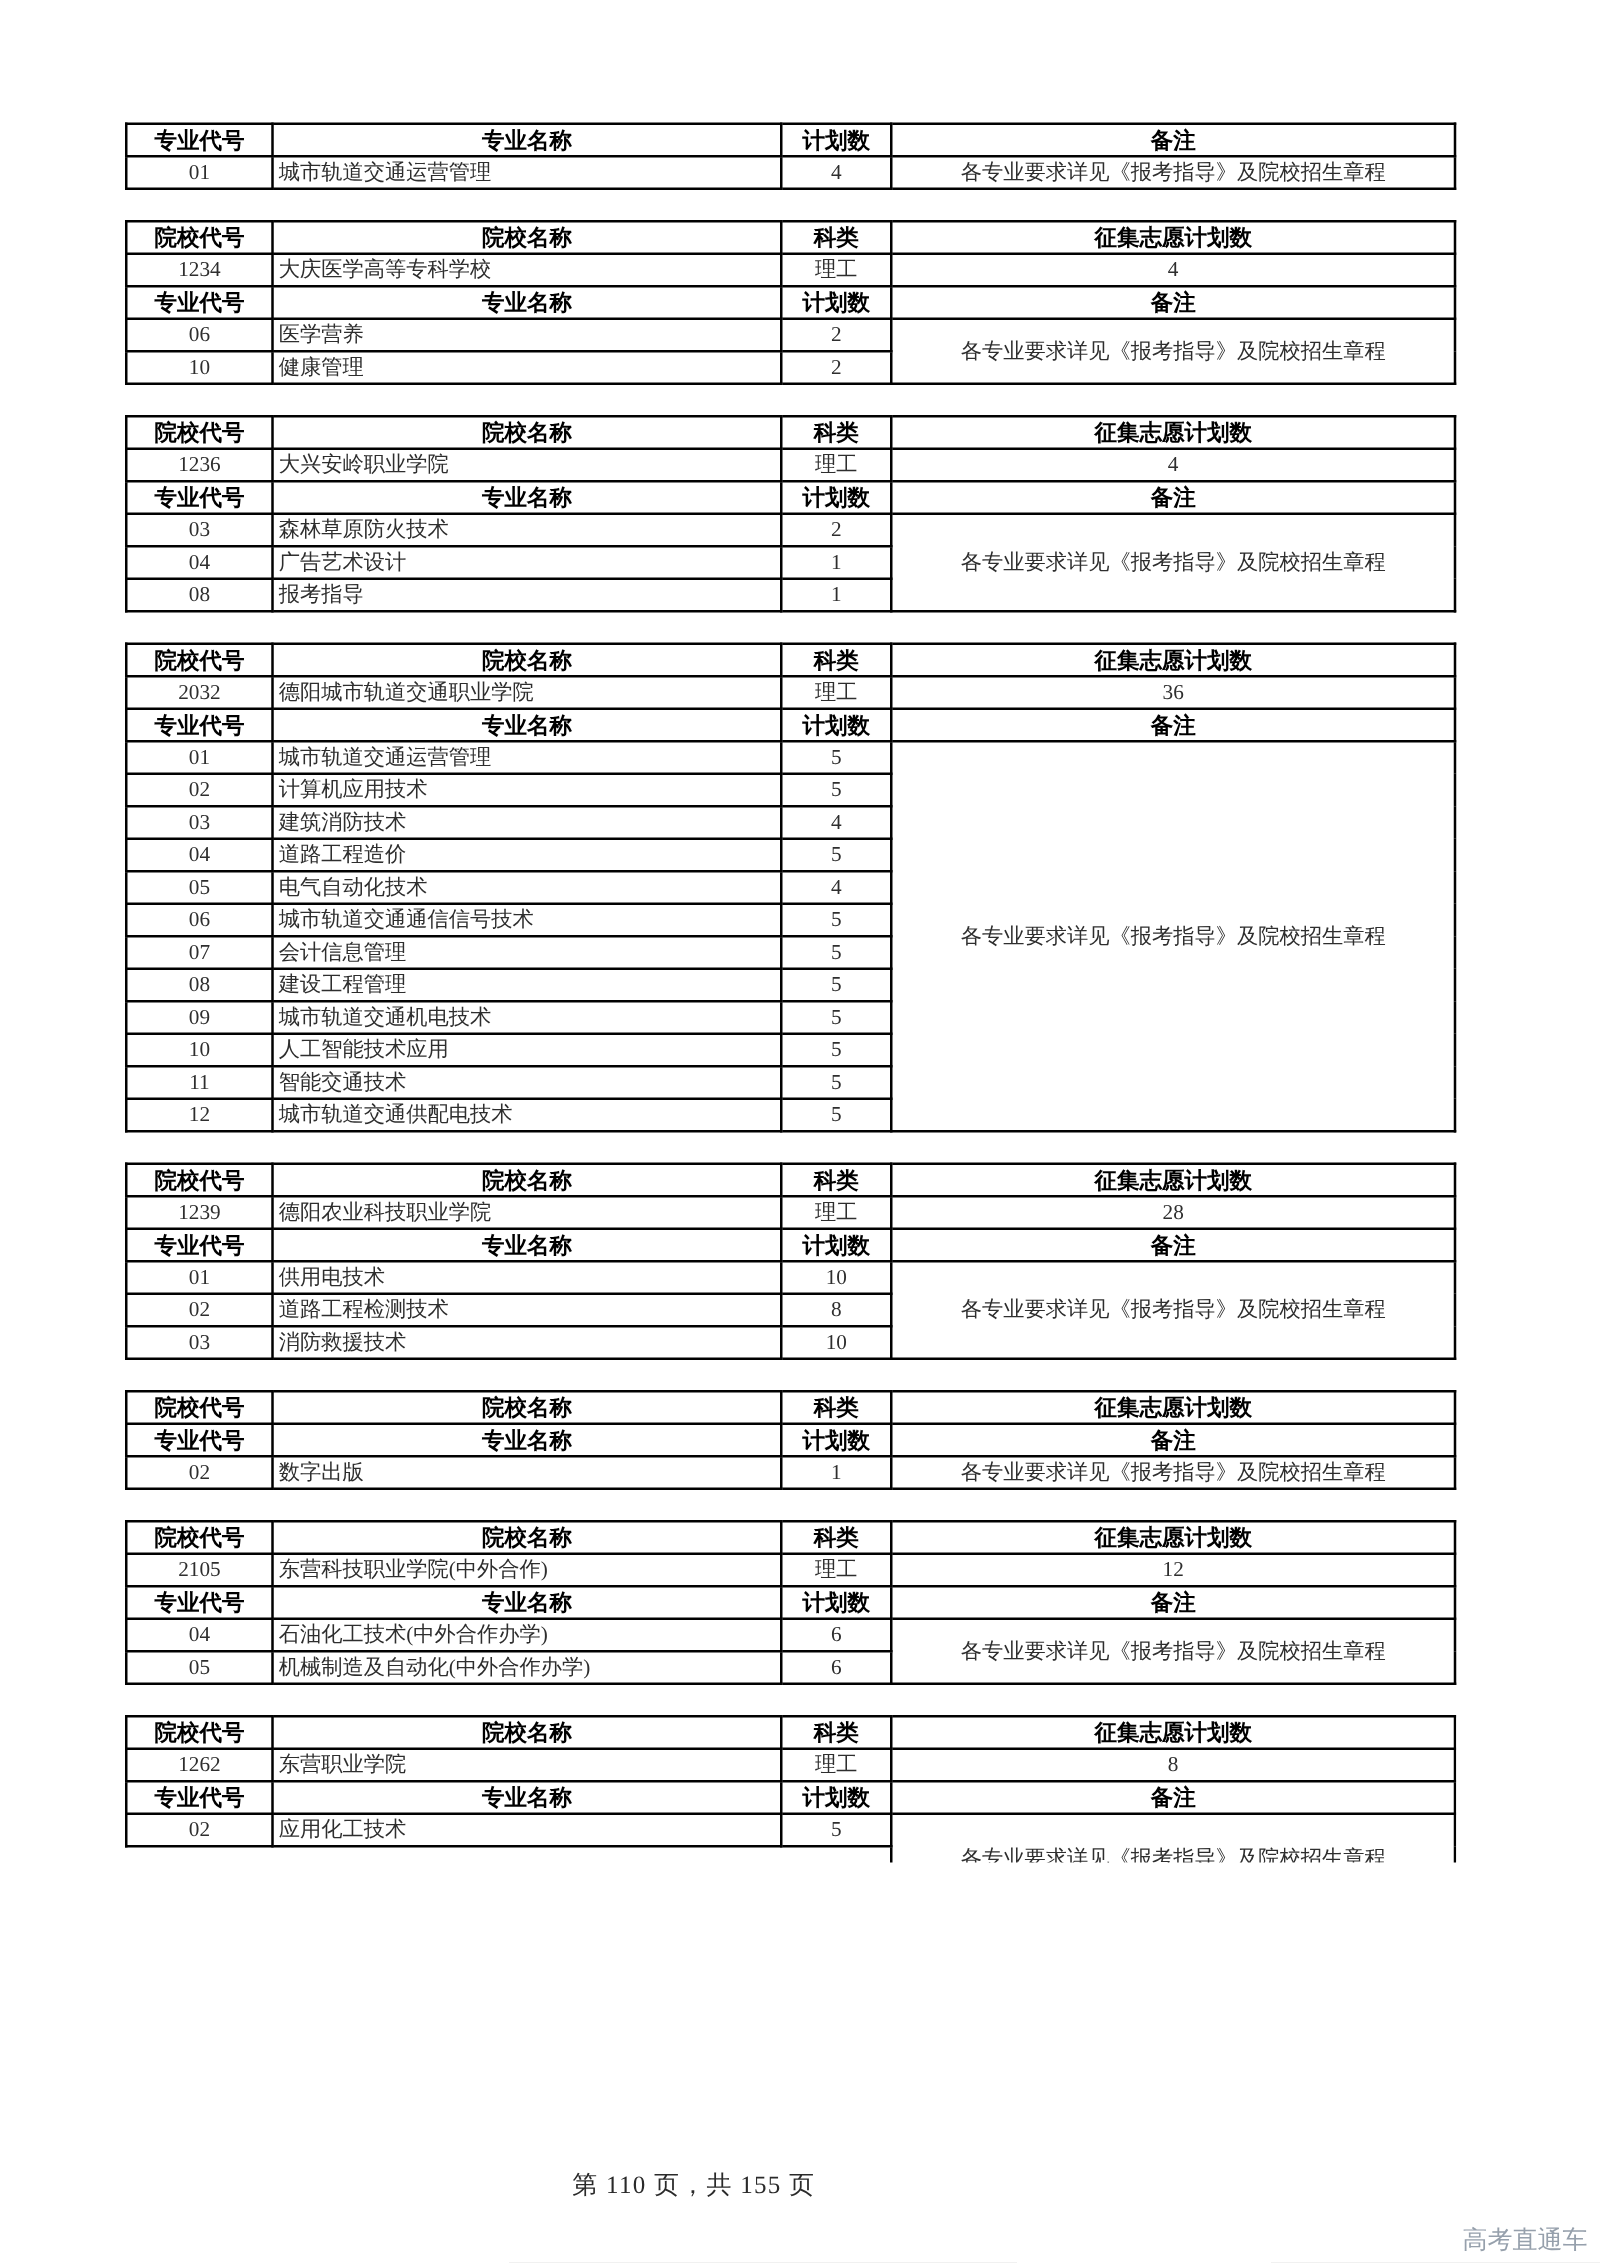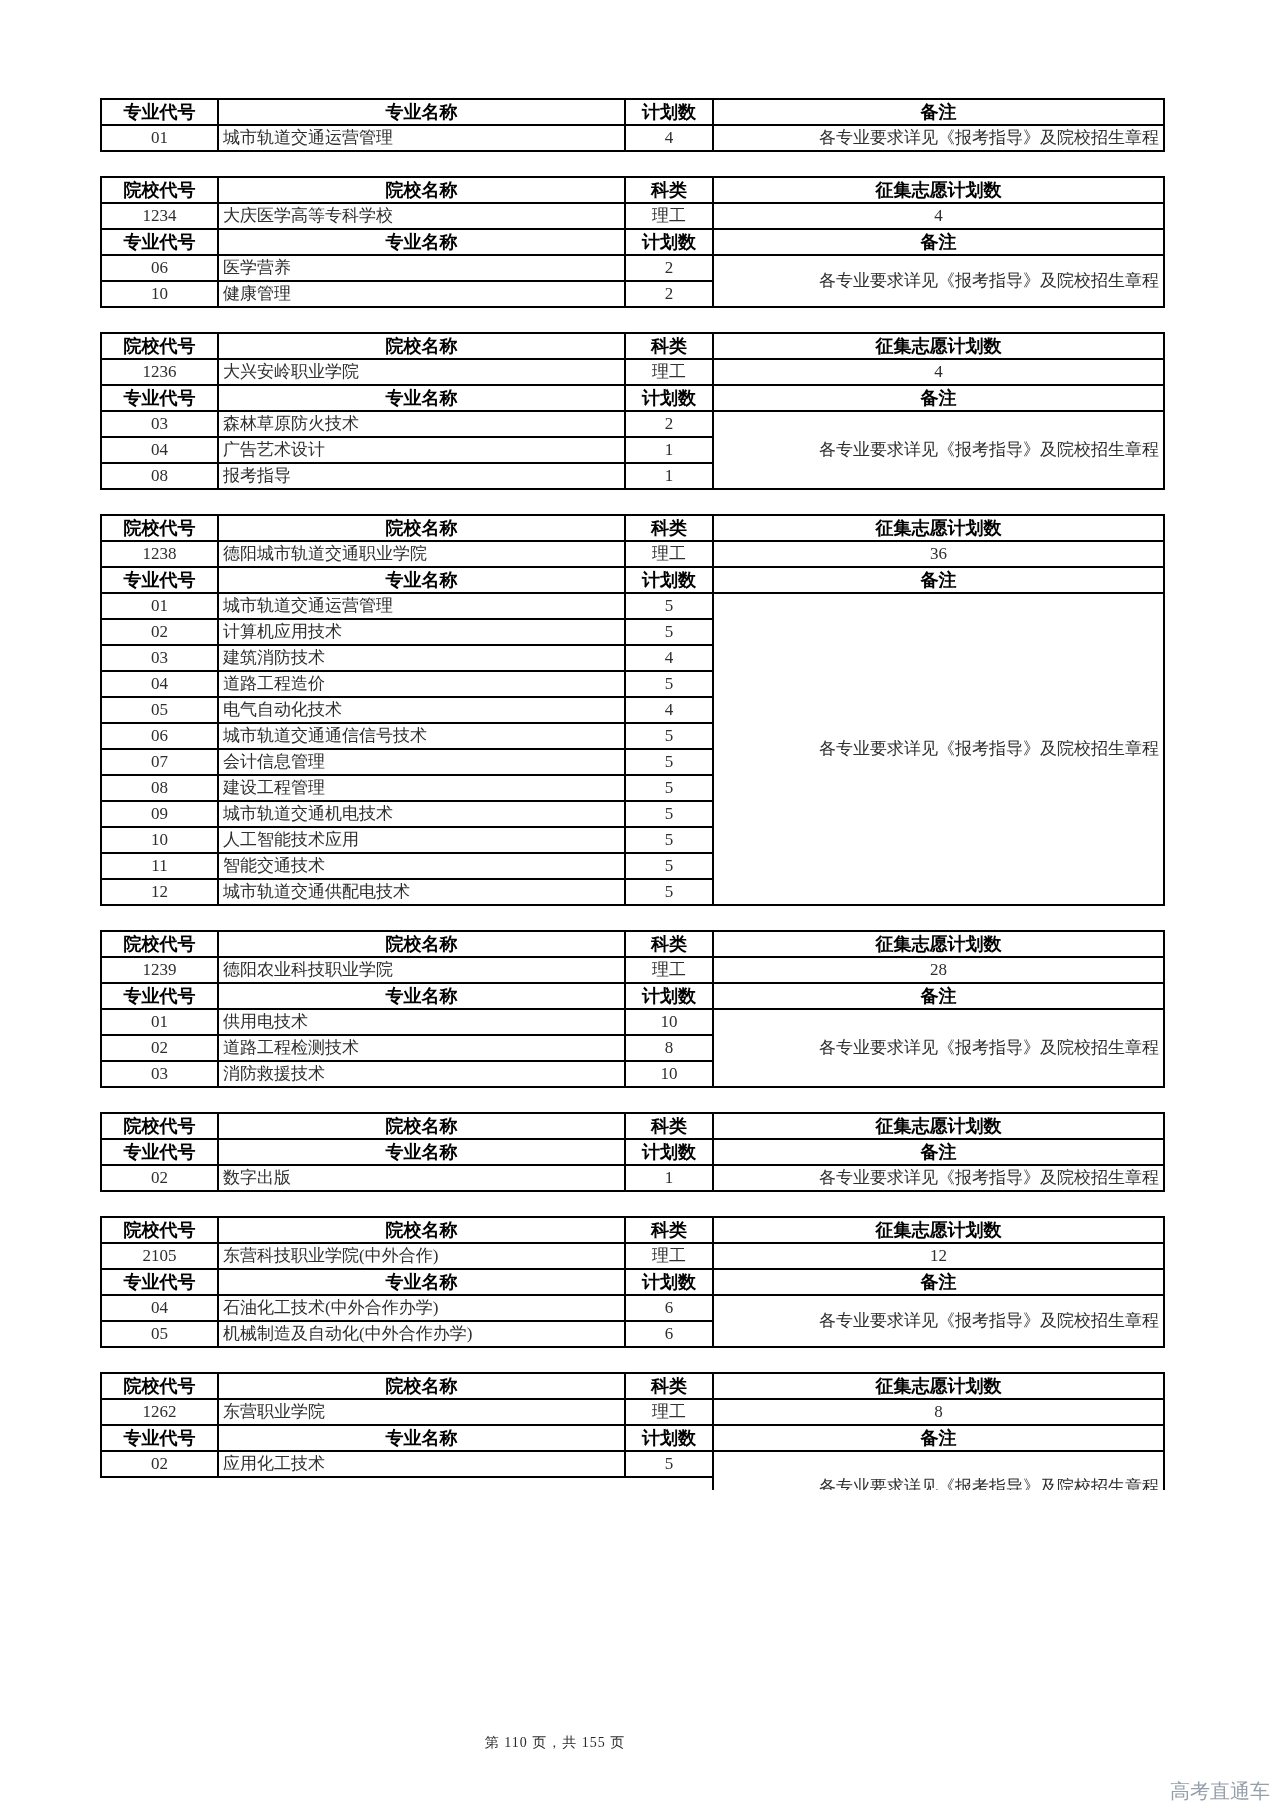--- a/index.html
+++ b/index.html
@@ -30,28 +30,28 @@
   }
   .c1{width:117px}.c2{width:407px}.c3{width:88px}.c4{width:451px}
   tr.h td{
     font-weight:bold;
     color:#000;
     font-size:18px;
     text-align:center;
   }
   td.c{text-align:center;}
   td.n{text-align:left;padding-left:8px;}
-  td.r{text-align:right;font-size:17px;color:#2e2e2e;}
+  td.r{text-align:center;font-size:17px;color:#2e2e2e;}
   
   .clip8{height:118px;overflow:hidden;}
   .clip8 table.t{margin-bottom:0;}
   tr.ghost td{border:none;height:44px;}
   .footer{
     position:absolute;top:1734px;left:60px;width:990px;
-    text-align:center;font-size:14px;color:#2a2a2a;letter-spacing:1px;
+    text-align:center;font-size:20px;color:#2a2a2a;letter-spacing:1px;
   }
   .watermark{
     position:absolute;top:1778px;right:10px;
     font-size:20px;color:#96a0ac;
     font-family:"Liberation Sans","DejaVu Sans",sans-serif;
   }
 </style>
 </head>
 <body>
 
@@ -174,21 +174,21 @@
           <col class="c4">
         </colgroup>
     <tbody>
           <tr class="h">
       <td>院校代号</td>
       <td>院校名称</td>
       <td>科类</td>
       <td>征集志愿计划数</td>
     </tr>
     <tr>
-      <td class="c">1238</td>
+      <td class="c">2032</td>
       <td class="n">德阳城市轨道交通职业学院</td>
       <td class="c">理工</td>
       <td class="c">36</td>
     </tr>
     <tr class="h">
       <td>专业代号</td>
       <td>专业名称</td>
       <td>计划数</td>
       <td>备注</td>
     </tr>

